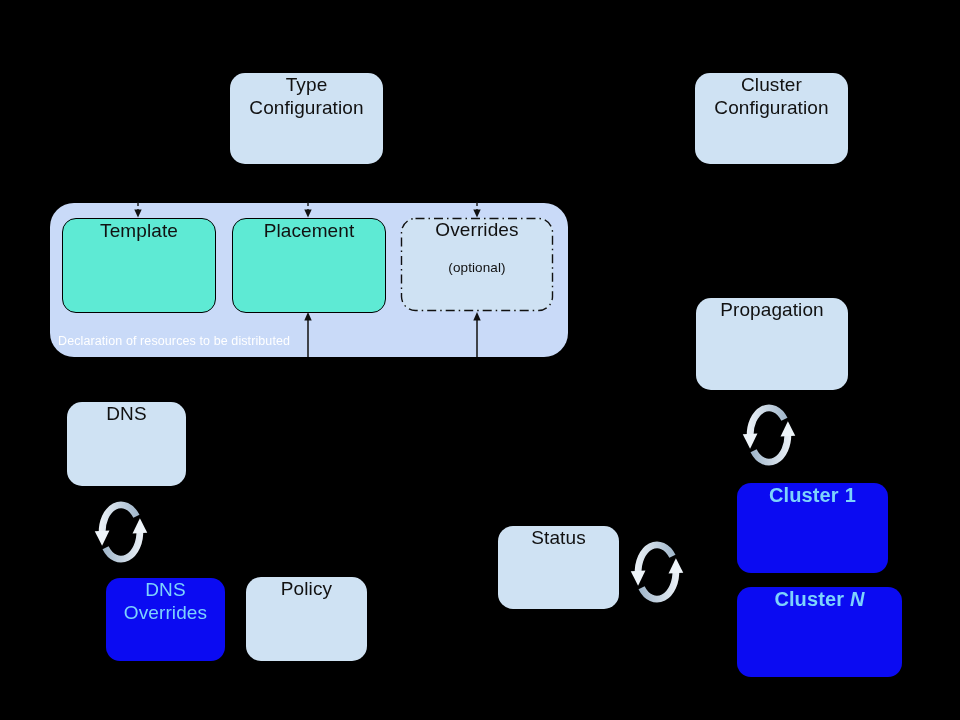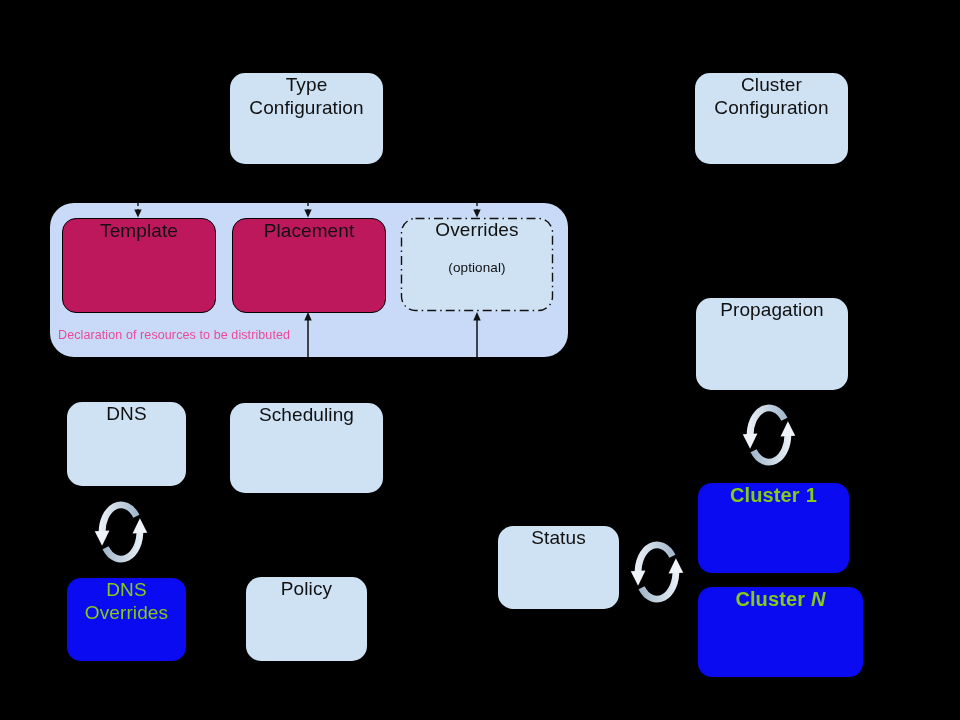--- a/index.html
+++ b/index.html
@@ -5,27 +5,27 @@
   html,body{margin:0;padding:0;background:#000;}
   .stage{
     position:relative;width:960px;height:720px;background:#000;overflow:hidden;
     font-family:"Liberation Sans","DejaVu Sans",sans-serif;
   }
   .node{
     position:absolute;display:flex;flex-direction:column;align-items:center;
     text-align:center;font-size:19px;color:#111;line-height:1.22;letter-spacing:0.1px;
   }
   .light{background:#cfe2f3;border-radius:15px;}
-  .bordered{background:#be185d;border:1.4px solid #000;border-radius:14px;}
-  .cluster{background:#0b0bf2;color:#84cc16;font-weight:bold;border-radius:14px;}
+  .bordered{background:#5eead4;border:1.4px solid #000;border-radius:14px;}
+  .cluster{background:#0b0bf2;color:#7dd3fc;font-weight:bold;border-radius:14px;margin-left:39px;}
   .container-box{
     position:absolute;background:#c9daf8;border-radius:24px;
   }
   .caption{
-    position:absolute;font-size:12.5px;color:#ec4899;letter-spacing:0.1px;white-space:nowrap;
+    position:absolute;font-size:12.5px;color:#ffffff;letter-spacing:0.1px;white-space:nowrap;margin-top:6px;
   }
   .sublabel{font-size:13.5px;margin-top:19px;}
   .cl-label span + span{margin-left:0.30em;}
   .it{font-style:italic;}
   svg.overlay{position:absolute;left:0;top:0;pointer-events:none;}
 </style>
 </head>
 <body>
 
 <div class="stage">
@@ -54,23 +54,20 @@
     <span>Overrides</span>
     <span class="sublabel">(optional)</span>
   </div>
 
   <div class="caption" style="left:58px;top:328px">Declaration of resources to be distributed</div>
 
   <div class="node light" style="left:67px;top:402px;width:119px;height:84px">
     <span>DNS</span>
   </div>
 
-  <div class="node light" style="left:230px;top:403px;width:153px;height:90px">
-    <span>Scheduling</span>
-  </div>
 
   <div class="node light" style="left:696px;top:298px;width:152px;height:92px">
     <span>Propagation</span>
   </div>
 
   <div class="node cluster" style="left:67px;top:578px;width:119px;height:83px;font-weight:normal">
     <span>DNS</span>
     <span>Overrides</span>
   </div>
 

